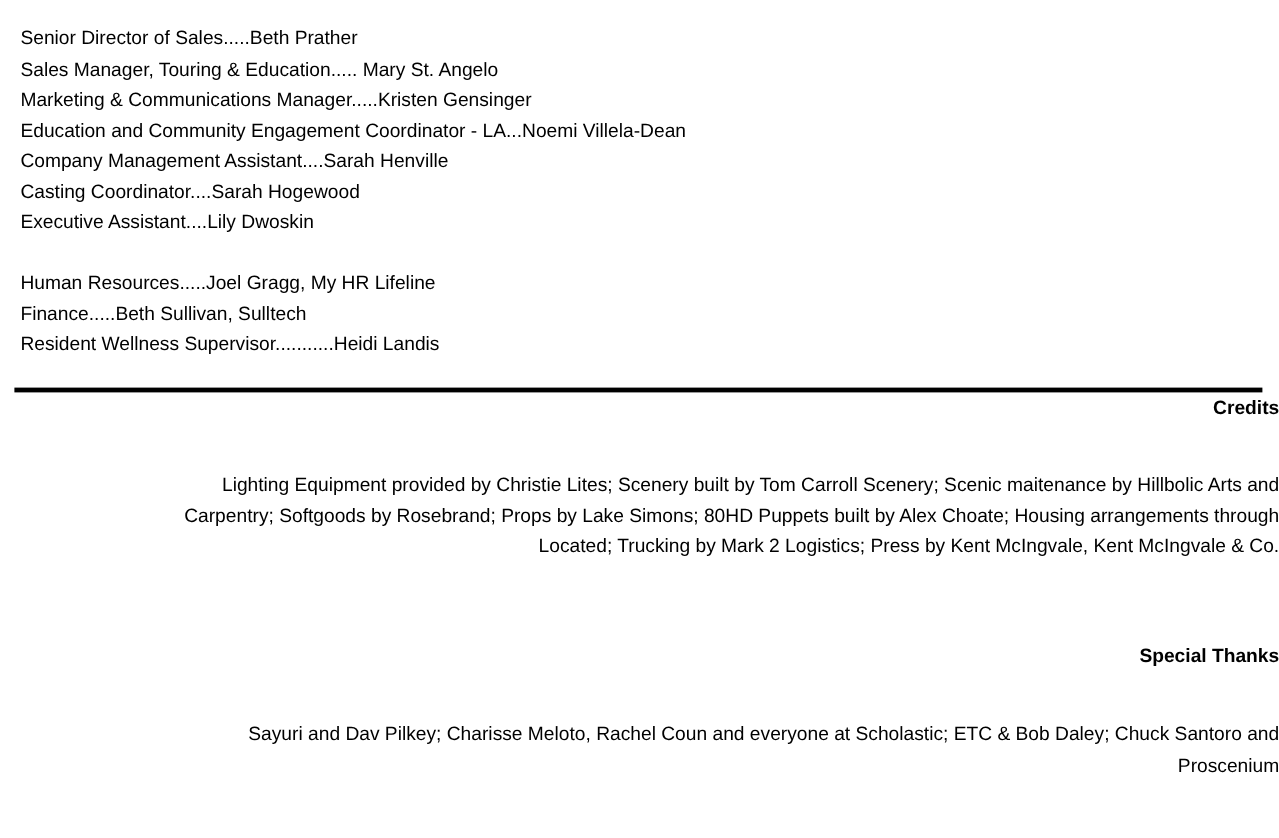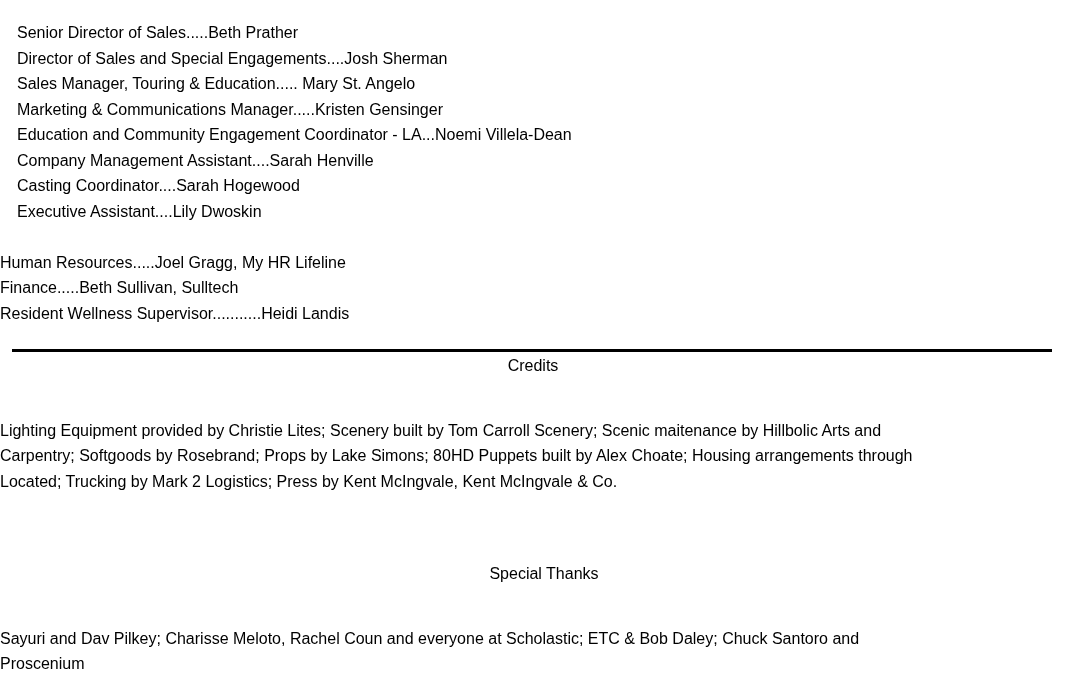--- a/index.html
+++ b/index.html
@@ -15,61 +15,61 @@
     color: #000000;
     font-family: "Liberation Sans", "DejaVu Sans", sans-serif;
     font-size: 16px;
     line-height: 25.5px;
     overflow: hidden;
   }
   .staff-section {
     padding: 20px 0 0 17px;
   }
   .admin-section {
+    padding-left: 17px;
     margin-top: 25.5px;
   }
   .line {
     white-space: nowrap;
   }
   .divider {
     height: 3.5px;
     background: #000000;
     margin: 22.5px 14px 0 12px;
   }
   .section-heading {
-    text-align: center;
-    font-weight: normal;
+    text-align: right;
+    font-weight: bold;
     white-space: nowrap;
   }
   .credits-heading {
     margin-top: 1px;
   }
   .credits-paragraph {
     margin-top: 39px;
   }
   .centered-line {
-    text-align: left;
+    text-align: right;
     white-space: nowrap;
   }
   .thanks-heading {
     margin-top: 66.5px;
     margin-left: 22px;
   }
   .thanks-paragraph {
     margin-top: 39.5px;
   }
 </style>
 </head>
 <body>
 
 <div class="page">
 
   <div class="staff-section">
     <div class="line">Senior Director of Sales.....Beth Prather</div>
-    <div class="line">Director of Sales and Special Engagements....Josh Sherman</div>
     <div class="line">Sales Manager, Touring &amp; Education..... Mary St. Angelo</div>
     <div class="line">Marketing &amp; Communications Manager.....Kristen Gensinger</div>
     <div class="line">Education and Community Engagement Coordinator - LA...Noemi Villela-Dean</div>
     <div class="line">Company Management Assistant....Sarah Henville</div>
     <div class="line">Casting Coordinator....Sarah Hogewood</div>
     <div class="line">Executive Assistant....Lily Dwoskin</div>
   </div>
 
   <div class="admin-section">
     <div class="line">Human Resources.....Joel Gragg, My HR Lifeline</div>

